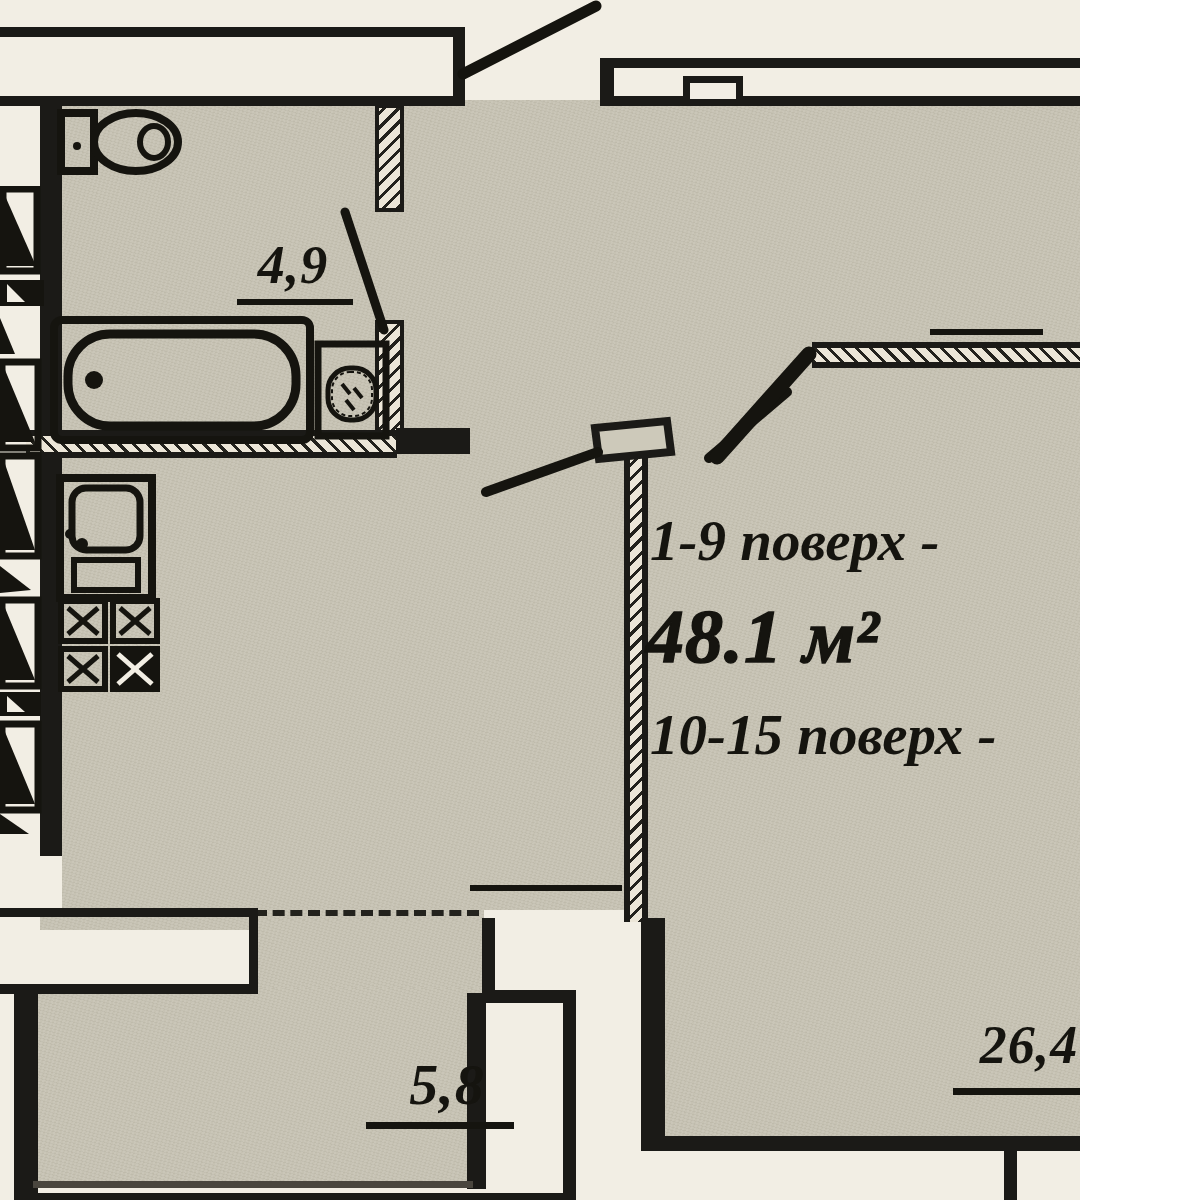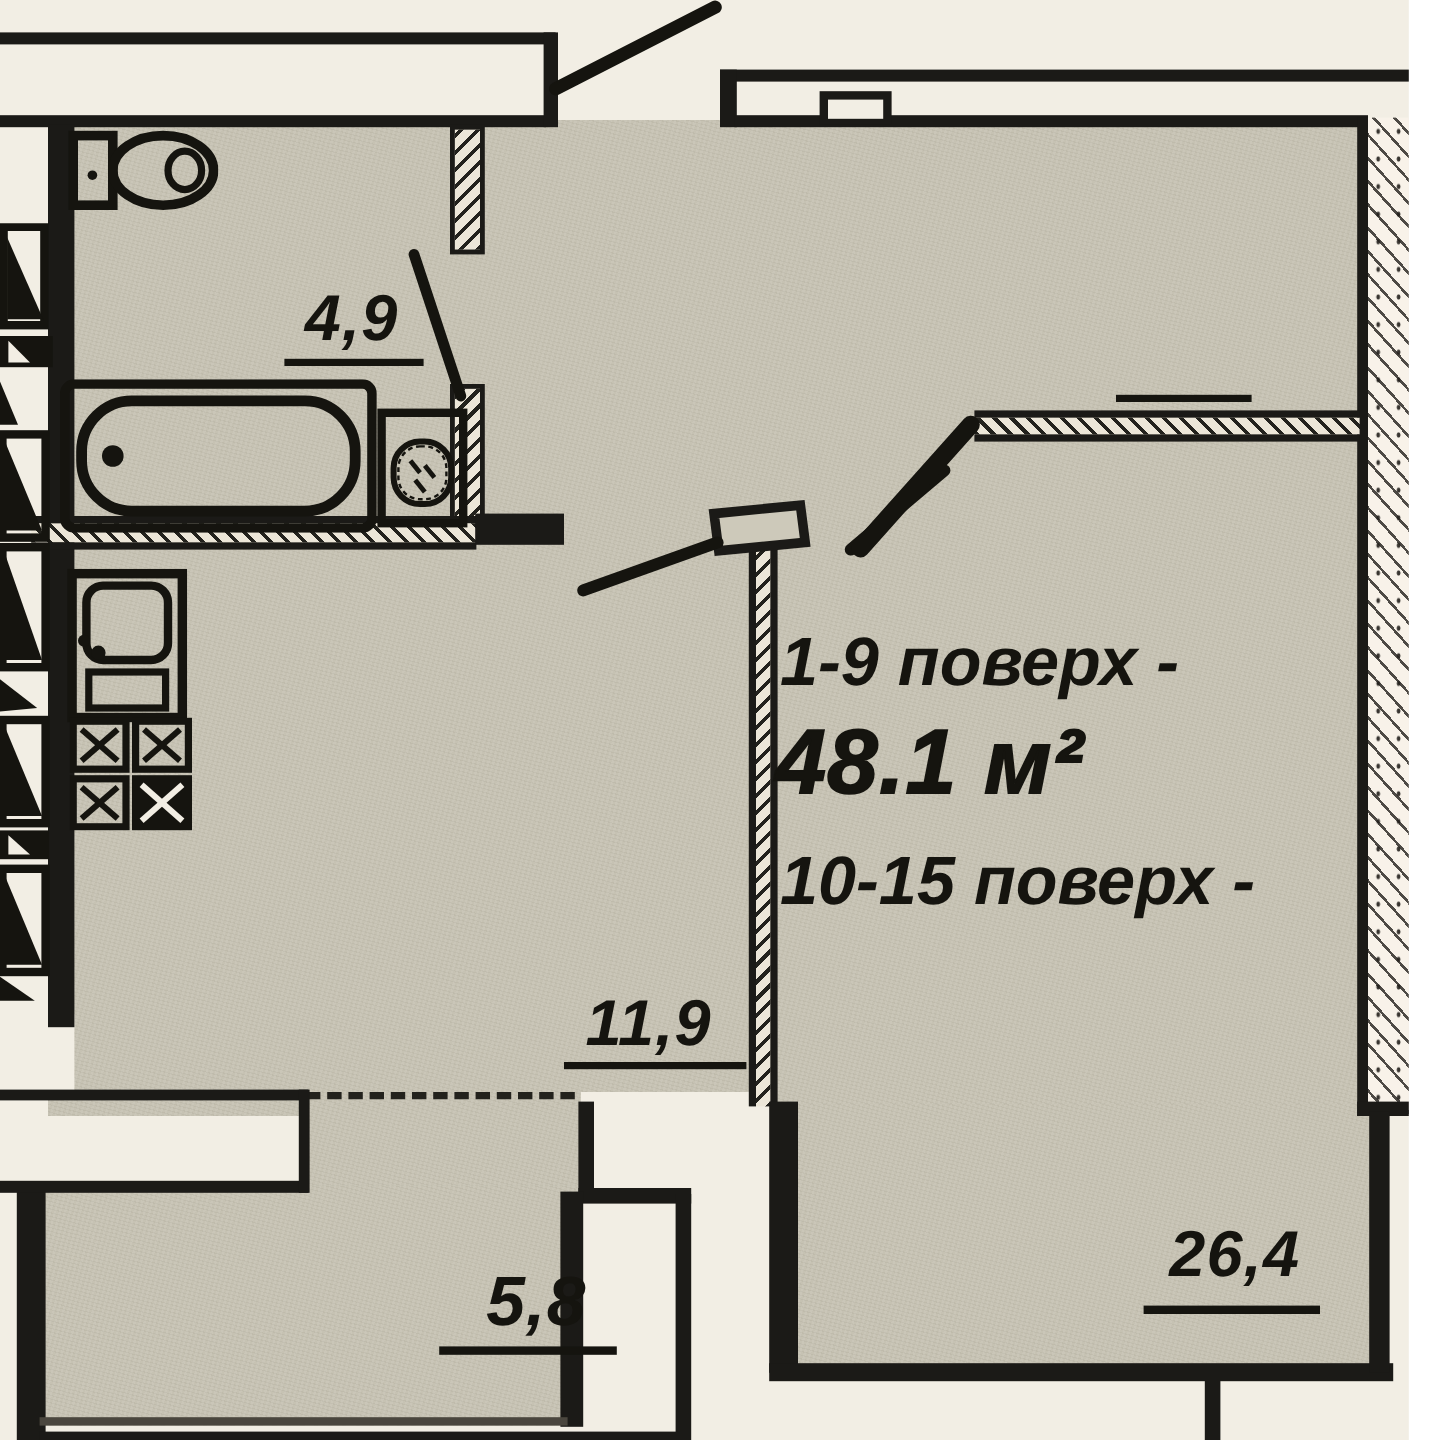--- a/index.html
+++ b/index.html
@@ -1,19 +1,19 @@
 <!DOCTYPE html>
 <html><head>
 <meta charset="utf-8">
 <style>
   html,body{margin:0;padding:0;}
   .stage{
-    position:relative;width:1174px;height:1200px;overflow:hidden;
+    position:relative;width:1080px;height:1200px;overflow:hidden;
     background:var(--bg,#f2eee4);
-    font-family:Liberation Sans, sans-serif;
+    font-family:Liberation Serif, serif;
   }
   .abs{position:absolute;}
   .gray{
     background:
       repeating-linear-gradient(105deg, rgba(255,255,255,0.07) 0 2px, rgba(0,0,0,0) 2px 4px),
       repeating-linear-gradient(15deg, rgba(110,104,86,0.08) 0 1px, rgba(0,0,0,0) 1px 3px),
       var(--gray,#c6c2b3);
   }
   .white{background:var(--bg,#f2eee4);}
   .ink{background:var(--ink,#1b1a17);}
@@ -198,26 +198,25 @@
     <line x1="598" y1="452" x2="486" y2="492" stroke="#15140f" stroke-width="10" stroke-linecap="round"></line>
     <line x1="709" y1="458" x2="787" y2="392" stroke="#15140f" stroke-width="10" stroke-linecap="round"></line>
     <line x1="809" y1="354" x2="717" y2="457" stroke="#15140f" stroke-width="15" stroke-linecap="round"></line>
   </svg>
 
   <div class="area-label" style="left:228px;top:238px;width:130px;font-size:54px;">4,9</div>
   <div class="area-underline" style="left:237px;top:299px;width:116px;height:6px;"></div>
 
   <div class="area-underline" style="left:930px;top:329px;width:113px;height:6px;"></div>
 
-  <div class="area-label" style="left:458px;top:826px;width:165px;font-size:54px;">11,9</div>
   <div class="area-underline" style="left:470px;top:885px;width:152px;height:6px;"></div>
 
   <div class="area-label" style="left:362px;top:1056px;width:170px;font-size:58px;">5,8</div>
   <div class="area-underline" style="left:366px;top:1122px;width:148px;height:7px;"></div>
 
   <div class="area-label" style="left:945px;top:1018px;width:168px;font-size:54px;">26,4</div>
   <div class="area-underline" style="left:953px;top:1088px;width:147px;height:7px;"></div>
 
-  <div class="floor-line" style="left:650px;top:524px;font-size:57px;">1-9 поверх -</div>
+  <div class="floor-line" style="left:650px;top:512px;font-size:57px;">1-9 поверх -</div>
   <div class="floor-line big" style="left:646px;top:598px;font-size:76px;">48.1 м²</div>
   <div class="floor-line" style="left:650px;top:706px;font-size:57px;">10-15 поверх -</div>
 
 </div>
 
 </body></html>

